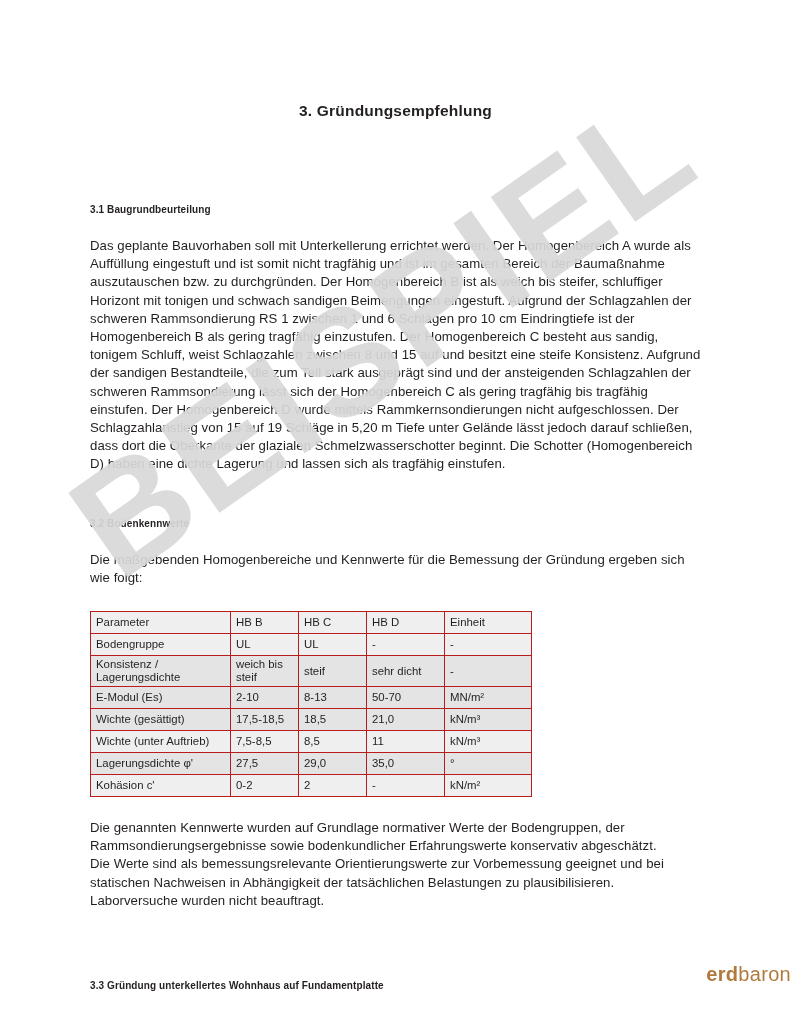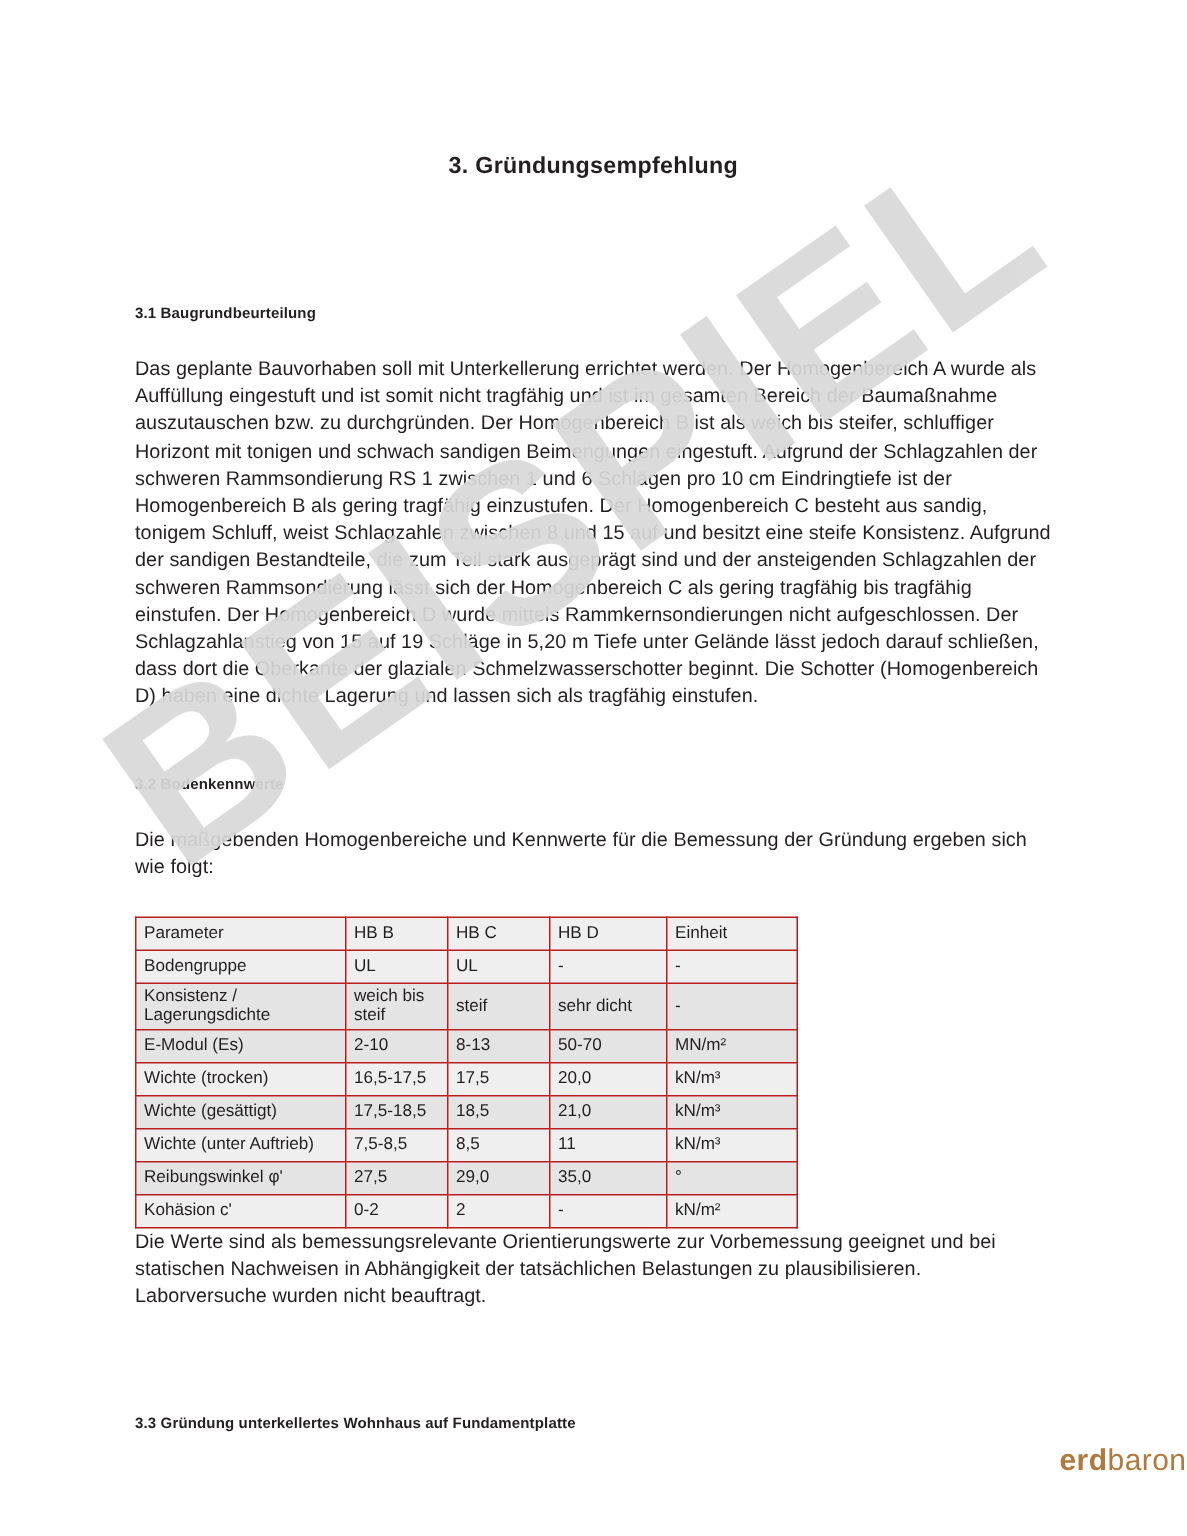--- a/index.html
+++ b/index.html
@@ -172,58 +172,52 @@
           <td>sehr dicht</td>
           <td>-</td>
         </tr>
         <tr class="row-bold">
           <td>E-Modul (Es)</td>
           <td>2-10</td>
           <td>8-13</td>
           <td>50-70</td>
           <td>MN/m²</td>
         </tr>
-        <tr>
-          <td>Wichte (trocken)</td>
-          <td>16,5-17,5</td>
-          <td>17,5</td>
-          <td>20,0</td>
-          <td>kN/m³</td>
-        </tr>
         <tr class="row-alt">
           <td>Wichte (gesättigt)</td>
           <td>17,5-18,5</td>
           <td>18,5</td>
           <td>21,0</td>
           <td>kN/m³</td>
         </tr>
         <tr>
           <td>Wichte (unter Auftrieb)</td>
           <td>7,5-8,5</td>
           <td>8,5</td>
           <td>11</td>
           <td>kN/m³</td>
         </tr>
         <tr class="row-alt">
-          <td>Reibungswinkel φ'</td>
+          <td>Lagerungsdichte φ'</td>
           <td>27,5</td>
           <td>29,0</td>
           <td>35,0</td>
           <td>°</td>
         </tr>
         <tr>
           <td>Kohäsion c'</td>
           <td>0-2</td>
           <td>2</td>
           <td>-</td>
           <td>kN/m²</td>
         </tr>
       </tbody>
     </table>
 
+    <p class="body-text p-after-table">Die genannten Kennwerte wurden auf Grundlage normativer Werte der Bodengruppen, der Rammsondierungsergebnisse sowie bodenkundlicher Erfahrungswerte konservativ abgeschätzt.</p>
     <p class="body-text tight">Die Werte sind als bemessungsrelevante Orientierungswerte zur Vorbemessung geeignet und bei statischen Nachweisen in Abhängigkeit der tatsächlichen Belastungen zu plausibilisieren.</p>
     <p class="body-text tight">Laborversuche wurden nicht beauftragt.</p>
 
     <h2 class="section-heading h-33">3.3 Gründung unterkellertes Wohnhaus auf Fundamentplatte</h2>
 
   </div>
 
   <div class="footer-logo">
     <span class="bold">erd</span><span>baron</span>
   </div>

